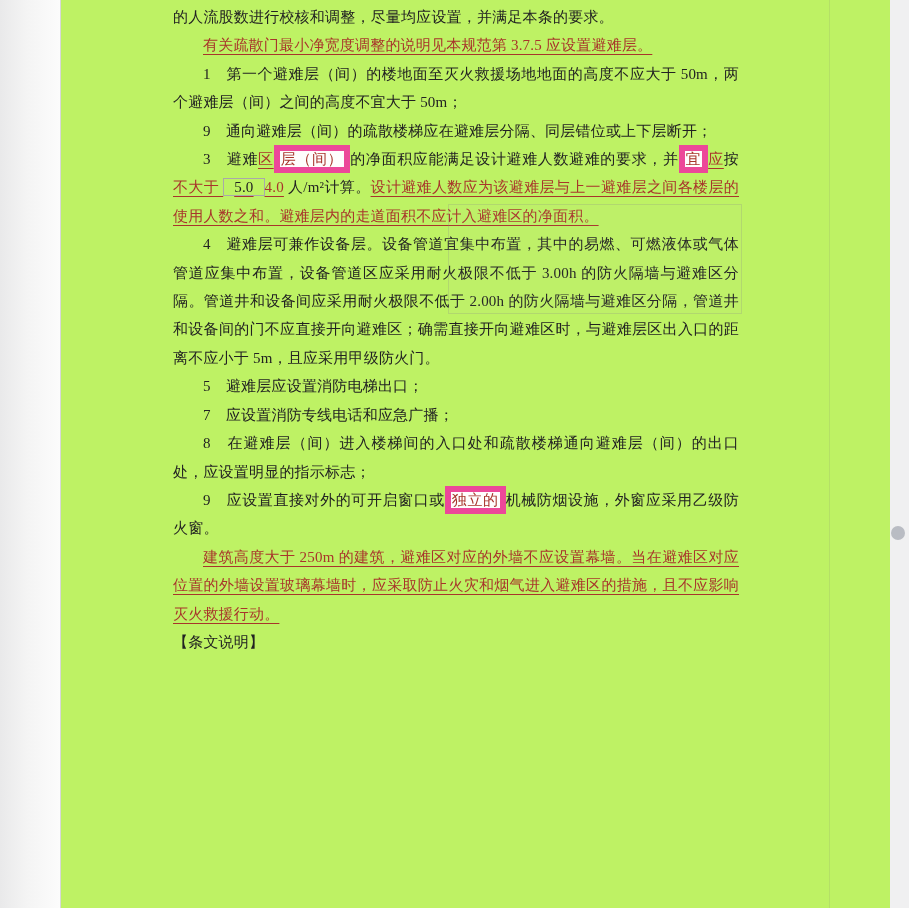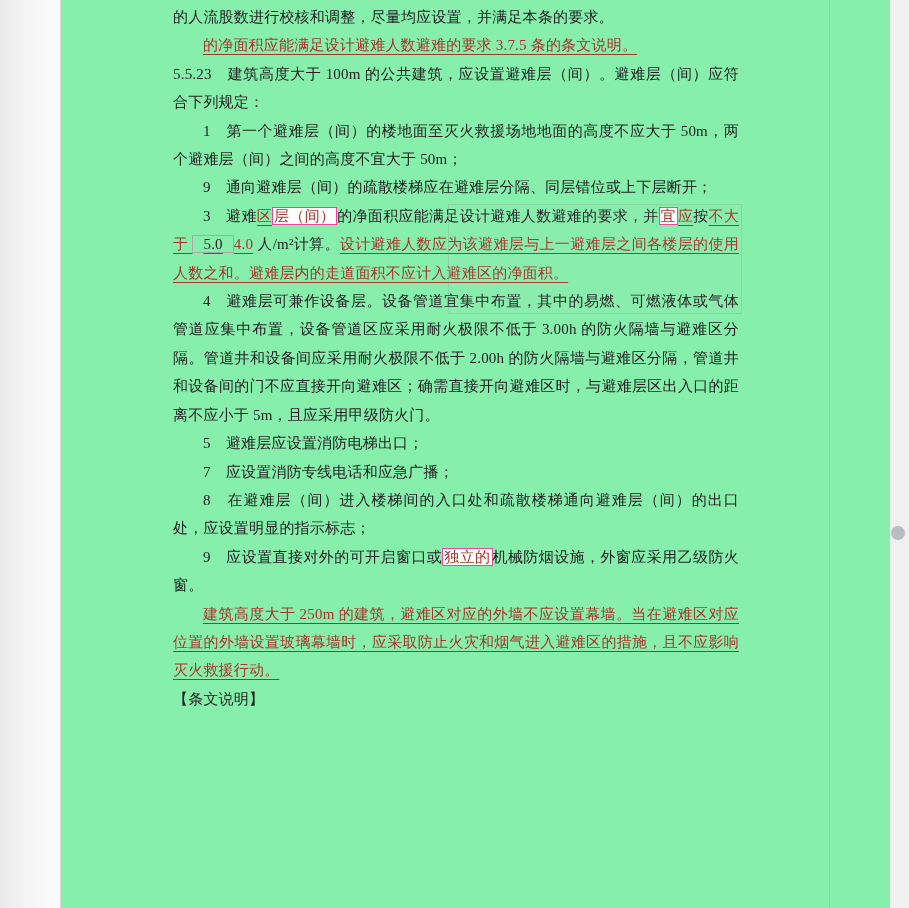--- a/index.html
+++ b/index.html
@@ -21,21 +21,21 @@
     position: absolute;
     left: 0; top: 0;
     width: 60px; height: 908px;
     background: linear-gradient(to right, #e9e9ea 0%, #f4f4f4 45%, #fcfcfc 100%);
   }
   
   .page {
     position: absolute;
     left: 60px; top: 0;
     width: 829px; height: 908px;
-    background: #86efac;
+    background: #bef264;
     border-left: 1px solid #d8d8d8;
   }
   
   .artifact-line {
     position: absolute;
     left: 829px; top: 0;
     width: 1px; height: 908px;
     background: rgba(120,120,120,0.14);
   }
   
@@ -86,36 +86,35 @@
   }
   .run-del {
     border: 1px solid #a9a9a9;
     padding: 0 10px;
     text-decoration: underline;
     text-decoration-color: #a8352b;
     text-decoration-thickness: 1.2px;
     text-underline-offset: 4px;
   }
   .run-del-red {
-    border: 1px solid #ec4899;
+    border: 6px solid #ec4899;
     padding: 0 1px;
     color: #a8352b;
     background: #fefdfc;
   }
 </style>
 </head>
 <body>
 
 <div class="stage">
   <div class="left-strip"></div>
   <div class="page">
     <div class="text-col">
         <p class="para"><span>的人流股数进行校核和调整，尽量均应设置，并满足本条的要求。</span></p>
-        <p class="para indent"><span class="run-ins">的净面积应能满足设计避难人数避难的要求 3.7.5 条的条文说明。</span></p>
-        <p class="para"><span>5.5.23　建筑高度大于 100m 的公共建筑，应设置避难层（间）。避难层（间）应符合下列规定：</span></p>
+        <p class="para indent"><span class="run-ins">有关疏散门最小净宽度调整的说明见本规范第 3.7.5 应设置避难层。</span></p>
         <p class="para indent"><span>1　第一个避难层（间）的楼地面至灭火救援场地地面的高度不应大于 50m，两个避难层（间）之间的高度不宜大于 50m；</span></p>
         <p class="para indent"><span>9　通向避难层（间）的疏散楼梯应在避难层分隔、同层错位或上下层断开；</span></p>
         <p class="para indent"><span>3　避难</span><span class="run-ins">区</span><span class="run-del-red">层（间）</span><span>的净面积应能满足设计避难人数避难的要求，并</span><span class="run-del-red">宜</span><span class="run-ins">应</span><span>按</span><span class="run-ins">不大于 </span><span class="run-del">5.0</span><span class="run-ins">4.0</span><span> 人/m²计算。</span><span class="run-ins">设计避难人数应为该避难层与上一避难层之间各楼层的使用人数之和。避难层内的走道面积不应计入避难区的净面积。</span></p>
         <p class="para indent"><span>4　避难层可兼作设备层。设备管道宜集中布置，其中的易燃、可燃液体或气体管道应集中布置，设备管道区应采用耐火极限不低于 3.00h 的防火隔墙与避难区分隔。管道井和设备间应采用耐火极限不低于 2.00h 的防火隔墙与避难区分隔，管道井和设备间的门不应直接开向避难区；确需直接开向避难区时，与避难层区出入口的距离不应小于 5m，且应采用甲级防火门。</span></p>
         <p class="para indent"><span>5　避难层应设置消防电梯出口；</span></p>
         <p class="para indent"><span>7　应设置消防专线电话和应急广播；</span></p>
         <p class="para indent"><span>8　在避难层（间）进入楼梯间的入口处和疏散楼梯通向避难层（间）的出口处，应设置明显的指示标志；</span></p>
         <p class="para indent"><span>9　应设置直接对外的可开启窗口或</span><span class="run-del-red">独立的</span><span>机械防烟设施，外窗应采用乙级防火窗。</span></p>
         <p class="para indent"><span class="run-ins">建筑高度大于 250m 的建筑，避难区对应的外墙不应设置幕墙。当在避难区对应位置的外墙设置玻璃幕墙时，应采取防止火灾和烟气进入避难区的措施，且不应影响灭火救援行动。</span></p>
         <p class="para"><span>【条文说明】</span></p>

